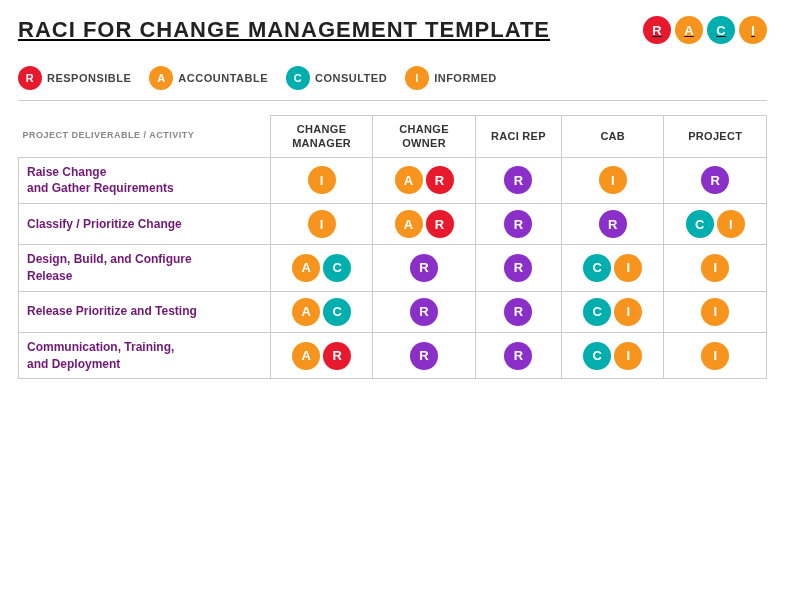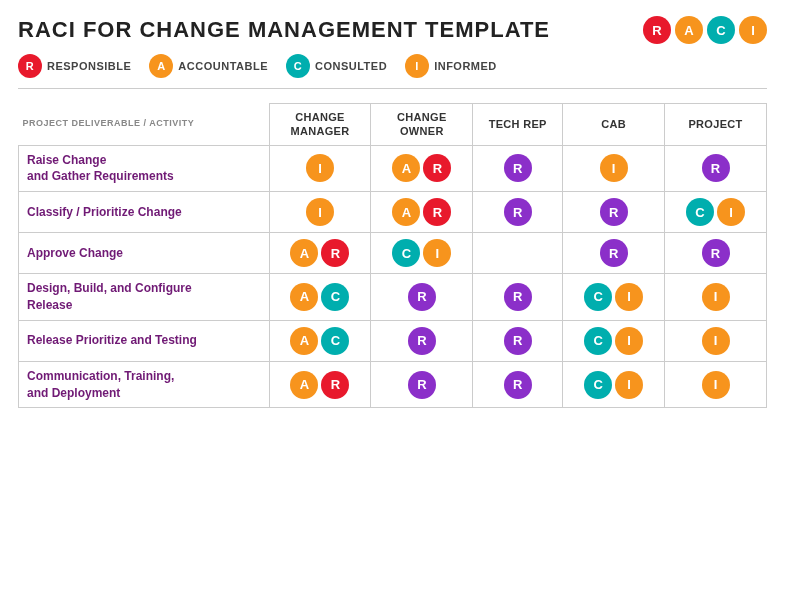--- a/index.html
+++ b/index.html
@@ -8,21 +8,22 @@
       background: #fff;
       width: 785px;
       min-height: 598px;
       padding: 16px 18px;
     }
 
     .title-row {
       display: flex;
       align-items: center;
       justify-content: space-between;
-      margin-bottom: 10px;
+      margin-bottom: 22px;
+      text-decoration: underline;
     }
 
     .main-title {
       font-size: 22px;
       font-weight: 900;
       letter-spacing: 1px;
       color: #222;
     }
 
     .raci-badges {
@@ -155,21 +156,21 @@
       <span>INFORMED</span>
     </div>
   </div>
 
 <table>
   <thead id="table-head">
       <tr>
         <th class="header-label">PROJECT DELIVERABLE / ACTIVITY</th>
         <th>CHANGE<br>MANAGER</th>
         <th>CHANGE<br>OWNER</th>
-        <th>TECH REP</th>
+        <th>RACI REP</th>
         <th>CAB</th>
         <th>PROJECT</th>
       </tr>
     </thead>
   <tbody id="table-body">
       <tr>
         <td class="activity-col">Raise Change<br>and Gather Requirements</td>
         <td class="badge-col">
           <div class="badge-group">
             <span class="circle circle-md c-orange">I</span>
@@ -221,48 +222,20 @@
           </div>
         </td>
         <td class="badge-col">
           <div class="badge-group">
             <span class="circle circle-md c-teal">C</span>
             <span class="circle circle-md c-orange">I</span>
           </div>
         </td>
       </tr>
       <tr>
-        <td class="activity-col">Approve Change</td>
-        <td class="badge-col">
-          <div class="badge-group">
-            <span class="circle circle-md c-orange">A</span>
-            <span class="circle circle-md c-red">R</span>
-          </div>
-        </td>
-        <td class="badge-col">
-          <div class="badge-group">
-            <span class="circle circle-md c-teal">C</span>
-            <span class="circle circle-md c-orange">I</span>
-          </div>
-        </td>
-        <td class="badge-col">
-          <div class="badge-group"></div>
-        </td>
-        <td class="badge-col">
-          <div class="badge-group">
-            <span class="circle circle-md c-purple">R</span>
-          </div>
-        </td>
-        <td class="badge-col">
-          <div class="badge-group">
-            <span class="circle circle-md c-purple">R</span>
-          </div>
-        </td>
-      </tr>
-      <tr>
         <td class="activity-col">Design, Build, and Configure<br>Release</td>
         <td class="badge-col">
           <div class="badge-group">
             <span class="circle circle-md c-orange">A</span>
             <span class="circle circle-md c-teal">C</span>
           </div>
         </td>
         <td class="badge-col">
           <div class="badge-group">
             <span class="circle circle-md c-purple">R</span>

